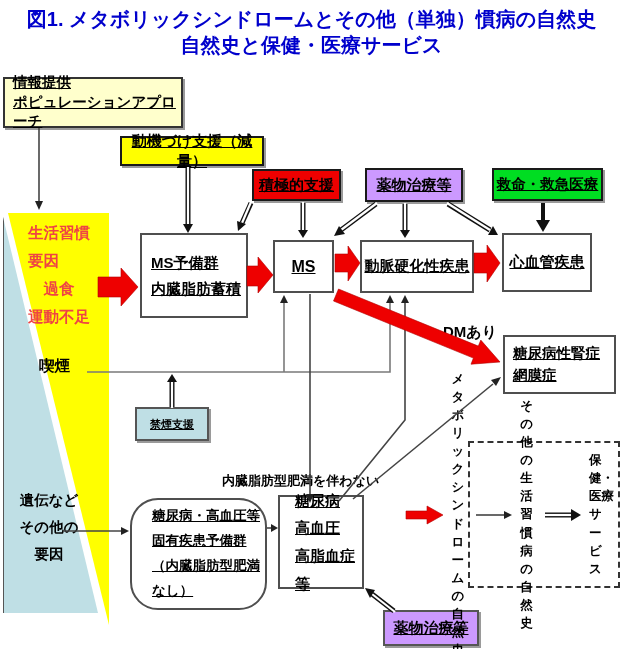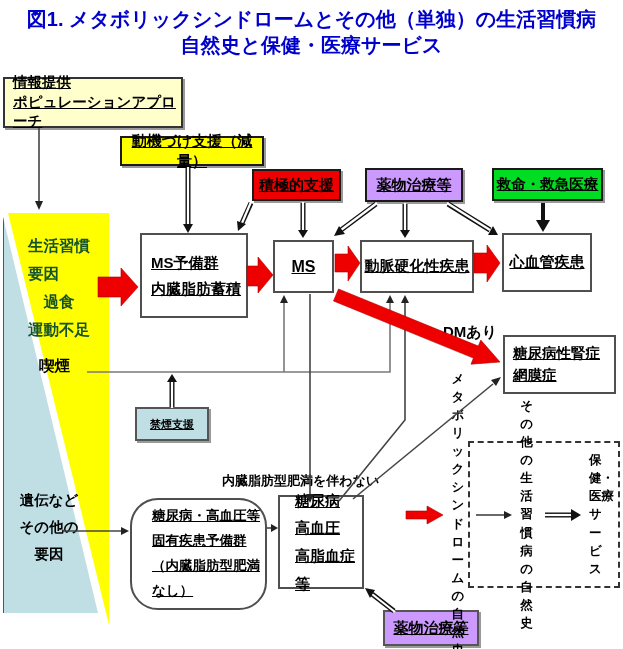--- a/index.html
+++ b/index.html
@@ -21,29 +21,29 @@
           display:flex;flex-direction:row;justify-content:flex-end;gap:10px;padding:6px 4px;}
   .legend-row{display:flex;align-items:center;gap:6px;}
   .legend-icon{flex:0 0 40px;}
   .legend-label{font-size:12.5px;font-weight:bold;line-height:1.45;}
 </style>
 </head>
 <body>
 
 <div id="stage">
 
-  <div class="title-line" style="top:6px;">図1. メタボリックシンドロームとその他（単独）の生活習慣病</div>
+  <div class="title-line" style="top:6px;">図1. メタボリックシンドロームとその他（単独）慣病の自然史</div>
   <div class="title-line" style="top:32px;">自然史と保健・医療サービス</div>
 
   <div class="wedge" style="left:8px;top:213px;width:101px;height:412px;background:#FFFF00;
               clip-path:polygon(0 0,100% 0,100% 100%);"></div>
   <div class="wedge" style="left:3px;top:217px;width:94px;height:396px;background:#BFDFE5;border-left:1px solid #555;
               clip-path:polygon(0 0,100% 100%,0 100%);"></div>
 
-  <div class="lbl pre" style="left:28px;top:219px;width:90px;color:#14532d;font-size:15.5px;line-height:28px;margin-top:13px;">生活習慣
+  <div class="lbl pre" style="left:28px;top:219px;width:90px;color:#ef4444;font-size:15.5px;line-height:28px;">生活習慣
 要因
 　過食
 運動不足</div>
   <div class="lbl" style="left:39px;top:356px;font-size:15.5px;">喫煙</div>
   <div class="lbl pre" style="left:6px;top:487px;width:86px;text-align:center;font-size:14.5px;line-height:27px;">遺伝など
 その他の
 要因</div>
 
   <div class="box cbox pre" style="left:3px;top:77px;width:180px;height:51px;background:#FFFFCC;font-size:14.5px;padding-left:8px;border-color:#333;">情報提供
 ポピュレーションアプローチ</div>

